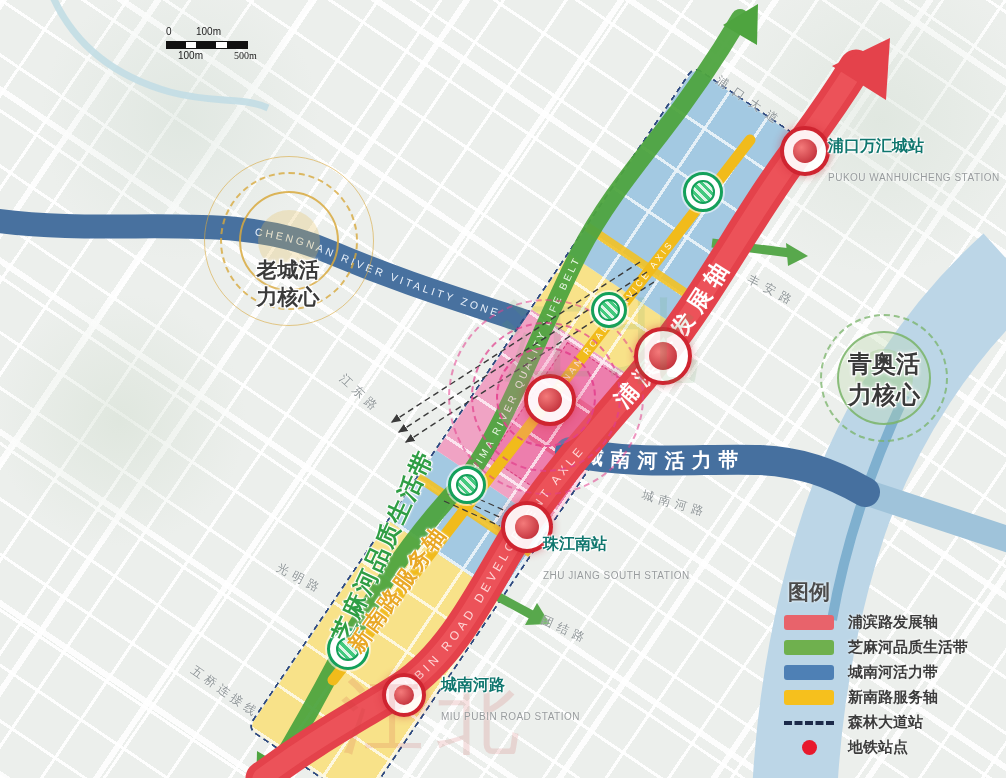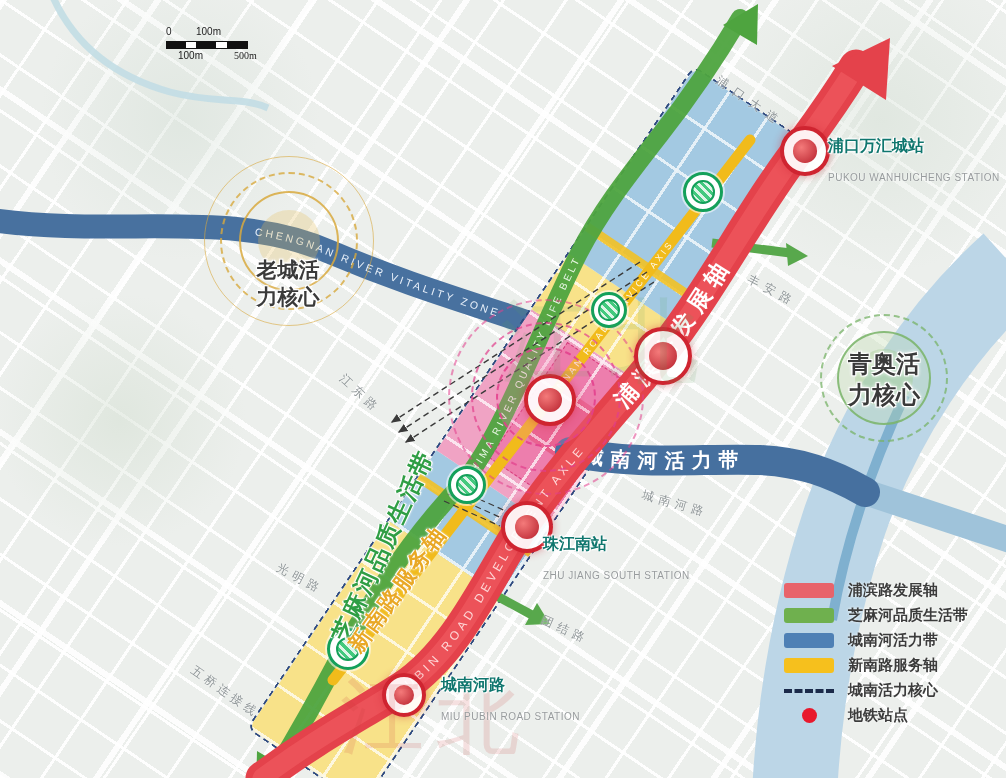--- a/index.html
+++ b/index.html
@@ -254,20 +254,21 @@
       <div class="seg" style="width:10px;background:#fff;"></div>
       <div class="seg" style="width:20px;background:#111;"></div>
       <div class="seg" style="width:11px;background:#fff;"></div>
       <div class="seg" style="width:20px;background:#111;"></div>
     </div>
     <span style="left:16px;top:24px;">100m</span>
     <span style="left:72px;top:24px;font-family:Liberation Serif, serif;">500m</span>
   </div>
 
   <div id="legend">
+    <div class="title">图例</div>
     <div class="lg-row">
       <div class="lg-sw">
           <div class="sw-bar sw-red"></div>
         </div>
       <div class="lg-label">浦滨路发展轴</div>
     </div>
     <div class="lg-row">
       <div class="lg-sw">
           <div class="sw-bar sw-green"></div>
         </div>
@@ -282,21 +283,21 @@
     <div class="lg-row">
       <div class="lg-sw">
           <div class="sw-bar sw-yel"></div>
         </div>
       <div class="lg-label">新南路服务轴</div>
     </div>
     <div class="lg-row">
       <div class="lg-sw">
           <div class="sw-dash"></div>
         </div>
-      <div class="lg-label">城南活力核心</div>
+      <div class="lg-label">森林大道站</div>
     </div>
     <div class="lg-row">
       <div class="lg-sw">
           <div class="sw-dot"></div>
         </div>
       <div class="lg-label">地铁站点</div>
     </div>
   </div>
 
 </div>

